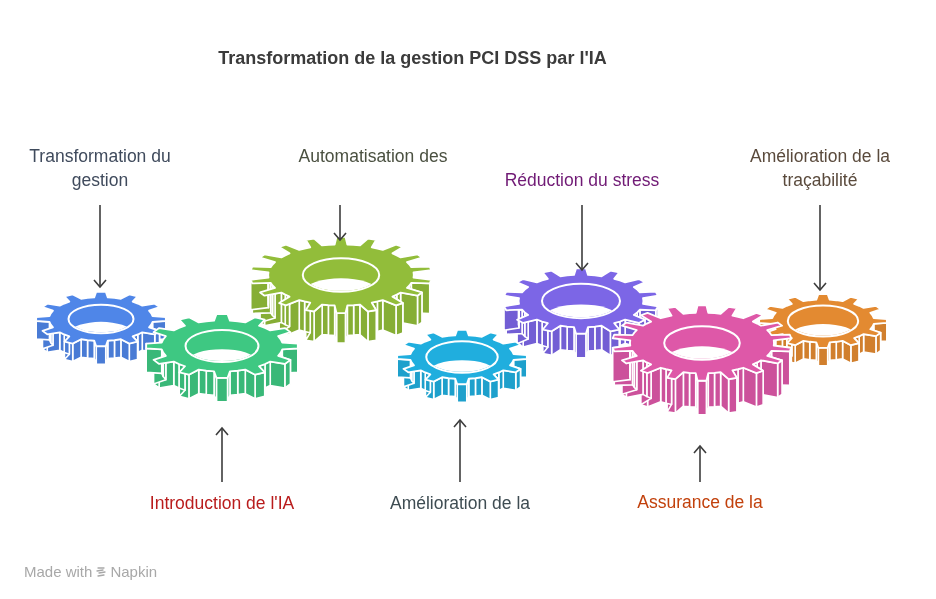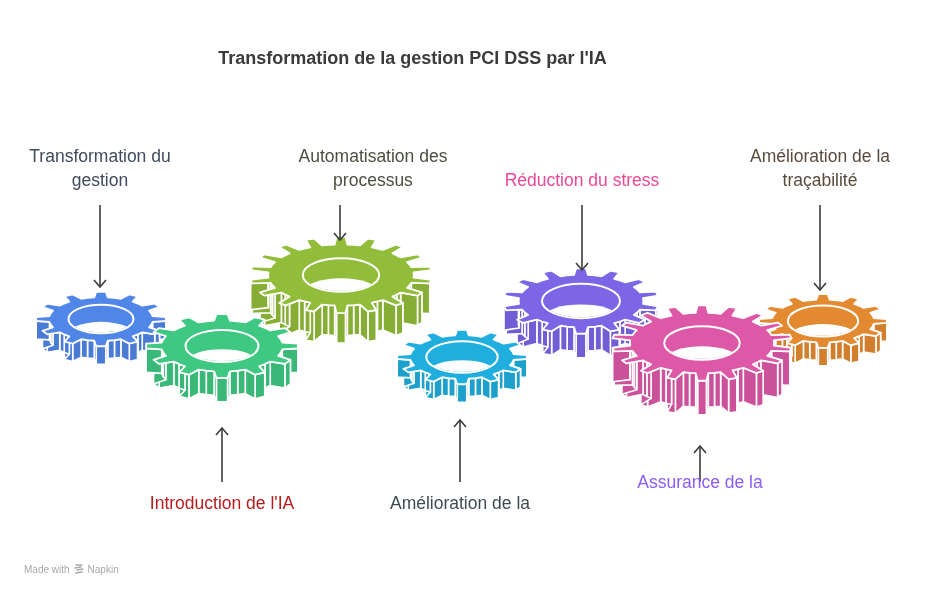--- a/index.html
+++ b/index.html
@@ -2,21 +2,21 @@
 <html><head>
 <meta charset="utf-8">
 <style>
   html, body { margin: 0; padding: 0; background: #ffffff; }
   body { width: 936px; height: 599px; position: relative; overflow: hidden;
          font-family: "Liberation Sans", "DejaVu Sans", sans-serif; }
   .title { position: absolute; left: 0; width: 825px; top: 48px; text-align: center;
            font-size: 18px; font-weight: bold; color: #3b3b3b; }
   .label { position: absolute; text-align: center; font-size: 17.5px; line-height: 24px;
            white-space: nowrap; transform: translateX(-50%); }
-  .footer { position: absolute; left: 24px; top: 563px; font-size: 10px; color: #a8a8a8;
+  .footer { position: absolute; left: 24px; top: 563px; font-size: 15px; color: #a8a8a8;
             display: flex; align-items: center; gap: 3px; }
   .footer svg { display: block; }
   #diagram { position: absolute; left: 0; top: 0; }
 </style>
 </head>
 <body>
 
 <div class="title">Transformation de la gestion PCI DSS par l'IA</div>
 
 <svg id="diagram" width="936" height="599" viewBox="0 0 936 599">
@@ -364,29 +364,28 @@
 <div id="labels">
     <div class="label" style="left: 100px; top: 144px; color: rgb(63, 74, 92);">
       <div>Transformation du</div>
       <div>gestion</div>
     </div>
     <div class="label" style="left: 222px; top: 491px; color: #b91c1c;">
       <div>Introduction de l'IA</div>
     </div>
     <div class="label" style="left: 340px; top: 144px; color: rgb(74, 80, 64); margin-left: 33px;">
       <div>Automatisation des</div>
-      <div>processus</div>
     </div>
     <div class="label" style="left: 460px; top: 491px; color: rgb(62, 76, 82);">
       <div>Amélioration de la</div>
     </div>
-    <div class="label" style="left: 582px; top: 168px; color: #ec4899;">
+    <div class="label" style="left: 582px; top: 168px; color: #701a75;">
       <div>Réduction du stress</div>
     </div>
-    <div class="label" style="left: 700px; top: 470px; color: #8b5cf6;">
+    <div class="label" style="left: 700px; top: 490px; color: #c2410c;">
       <div>Assurance de la</div>
     </div>
     <div class="label" style="left: 820px; top: 144px; color: rgb(90, 74, 60);">
       <div>Amélioration de la</div>
       <div>traçabilité</div>
     </div>
   </div>
 
 <div class="footer">
   <span>Made with</span>

